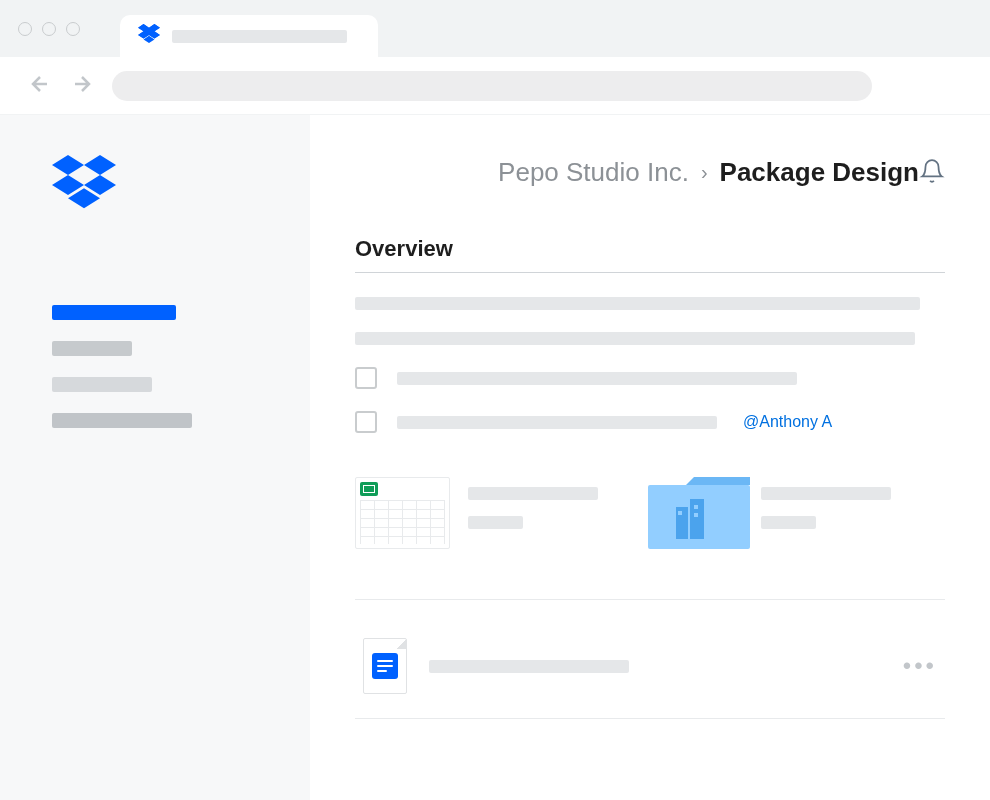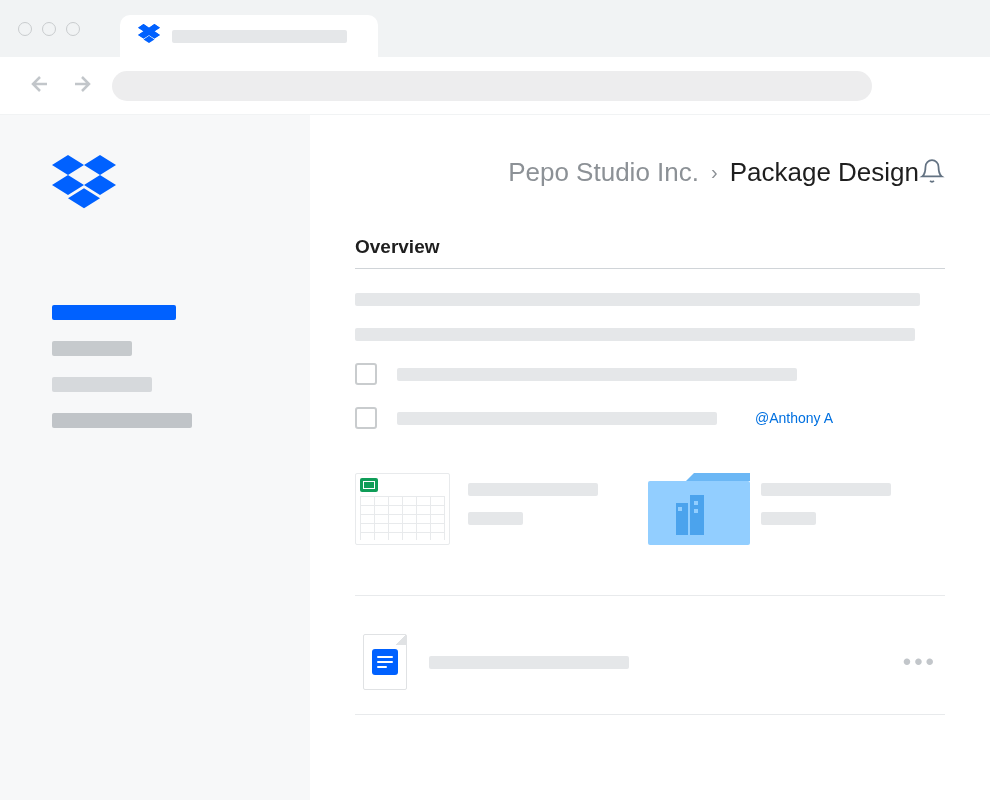--- a/index.html
+++ b/index.html
@@ -30,36 +30,36 @@
     .nav-item.i1 { width: 80px; background: #c6cacd; }
     .nav-item.i2 { width: 100px; }
     .nav-item.i3 { width: 140px; background: #c0c4c8; }
     
     .main { flex: 1; background: #fff; padding: 42px 45px 0 45px; overflow-y: auto; }
     
     .header { display: flex; align-items: center; justify-content: flex-end; margin-bottom: 48px; }
     .breadcrumb { font-size: 26px; color: #333; display: flex; align-items: center; gap: 12px; }
     .breadcrumb .parent { color: #8c9196; }
     .breadcrumb .chevron { color: #8c9196; font-size: 20px; }
-    .breadcrumb .current { color: #1e1e1e; font-weight: 400; }
+    .breadcrumb .current { color: #1e1e1e; font-weight: 700; }
     .bell { color: #637282; }
     
-    .section-title { font-size: 19px; font-weight: 600; color: #1e1e1e; padding-bottom: 10px; border-bottom: 1.5px solid #d0d4d8; margin-bottom: 24px; }
+    .section-title { font-size: 22px; font-weight: 600; color: #1e1e1e; padding-bottom: 10px; border-bottom: 1.5px solid #d0d4d8; margin-bottom: 24px; }
     
     .overview-body { display: flex; flex-direction: column; gap: 22px; margin-bottom: 44px; }
     .text-line { height: 13px; background: #e5e7e9; border-radius: 2px; }
     .tl1 { width: 565px; }
     .tl2 { width: 560px; }
     
     .check-row { display: flex; align-items: center; gap: 20px; }
     .checkbox { width: 22px; height: 22px; border: 2px solid #c9ccce; border-radius: 3px; flex-shrink: 0; }
     .check-line { height: 13px; background: #e5e7e9; border-radius: 2px; }
     .cl1 { width: 400px; }
     .cl2 { width: 320px; }
-    .mention { color: #0070e0; font-size: 14px; font-weight: 400; margin-left: 18px; }
+    .mention { color: #0070e0; font-size: 16px; font-weight: 400; margin-left: 6px; }
     
     .cards-row { display: flex; gap: 50px; margin-bottom: 50px; }
     .card { display: flex; align-items: flex-start; gap: 18px; }
     .card-thumb { width: 95px; height: 72px; flex-shrink: 0; }
     .card-meta { display: flex; flex-direction: column; gap: 16px; padding-top: 10px; }
     .card-line { height: 13px; background: #e5e7e9; border-radius: 2px; }
     .card-line.c1 { width: 130px; }
     .card-line.c2 { width: 55px; }
     
     

